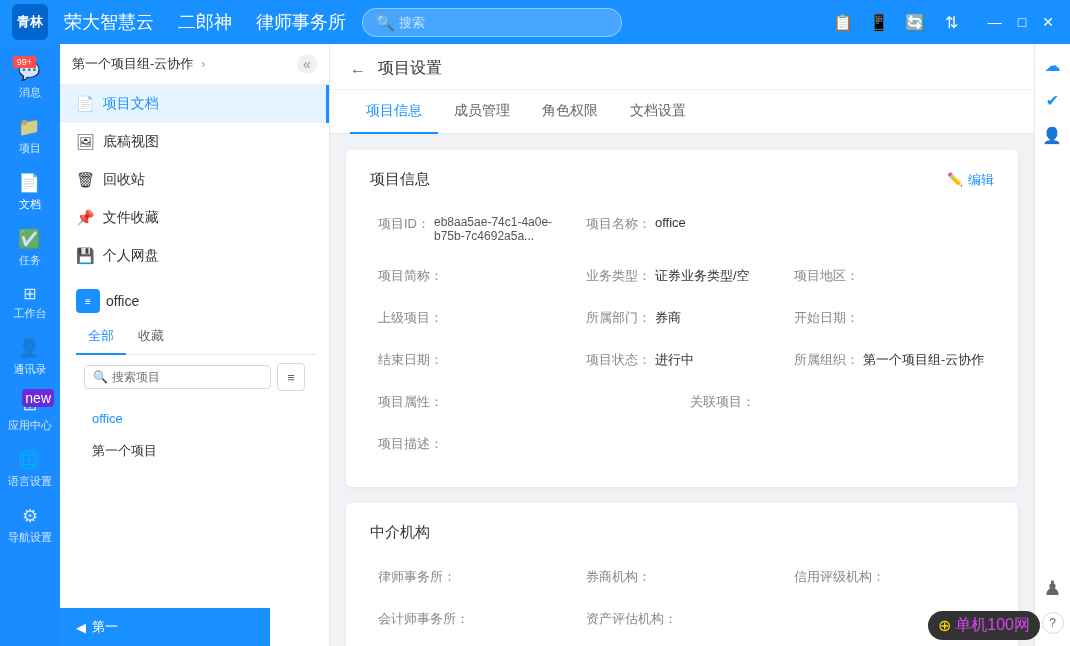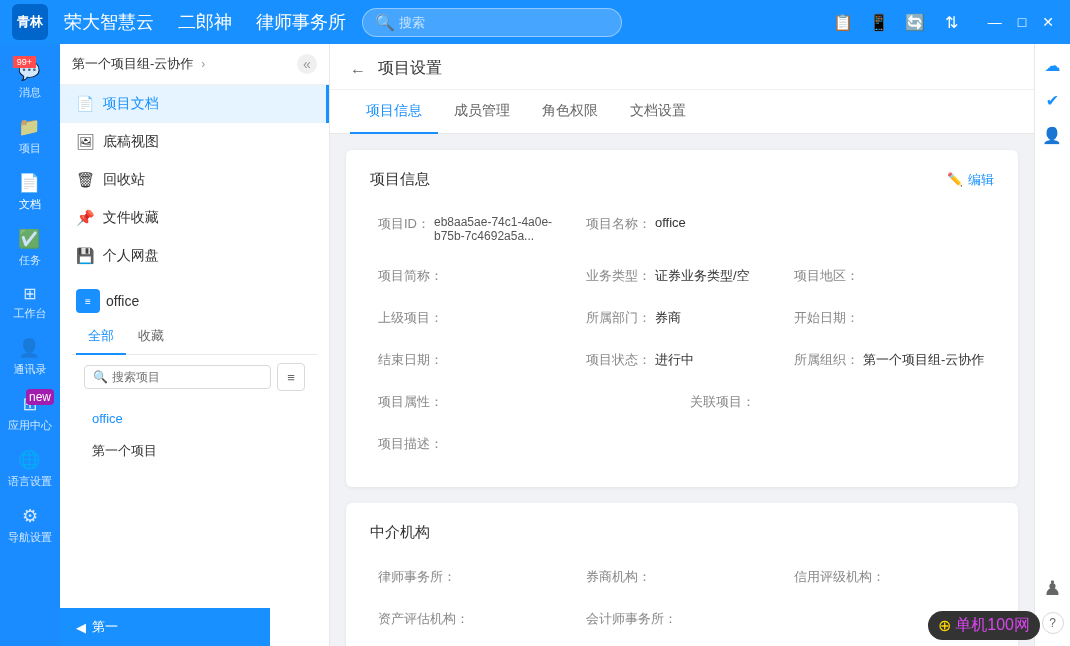--- a/index.html
+++ b/index.html
@@ -47,22 +47,22 @@
       position: relative;
     }
     .sidebar-icon-item.active { color: white; }
     .sidebar-icon-item .icon-symbol { font-size: 18px; }
     .sidebar-badge {
       position: absolute; top: 4px; right: 24px; background: #ff4d4f;
       color: white; font-size: 9px; border-radius: 0; padding: 1px 4px;
       min-width: 16px; text-align: right;
     }
     .sidebar-new-badge {
-      position: absolute; top: 4px; right: 6px; background: #a21caf;
-      color: white; font-size: 12px; border-radius: 4px; padding: 1px 3px;
+      position: absolute; top: 4px; right: 6px; background: #6d28d9;
+      color: white; font-size: 14px; border-radius: 4px; padding: 1px 3px;
     }
 
     
     .left-panel {
       width: 270px; background: white; border-right: 1px solid #e8e8e8;
       display: flex; flex-direction: column; flex-shrink: 0;
     }
     .left-panel-header {
       display: flex; align-items: center; padding: 10px 12px; gap: 8px;
       font-size: 13px; color: #333; border-bottom: 1px solid #f0f0f0;
@@ -433,25 +433,25 @@
             <span class="info-label">券商机构：</span>
             <span class="info-value"></span>
           </div>
           <div class="info-cell">
             <span class="info-label">信用评级机构：</span>
             <span class="info-value"></span>
           </div>
         </div>
         <div style="display:grid;grid-template-columns:1fr 1fr 1fr;margin-bottom:4px;">
           <div class="info-cell">
+            <span class="info-label">会计师事务所：</span>
+            <span class="info-value"></span>
+          </div>
+          <div class="info-cell">
             <span class="info-label">资产评估机构：</span>
-            <span class="info-value"></span>
-          </div>
-          <div class="info-cell">
-            <span class="info-label">会计师事务所：</span>
             <span class="info-value"></span>
           </div>
           <div class="info-cell"></div>
         </div>
       </div>
     </div>
   </div>
 
   <div class="right-sidebar">
     <span class="rs-icon">☁</span>

